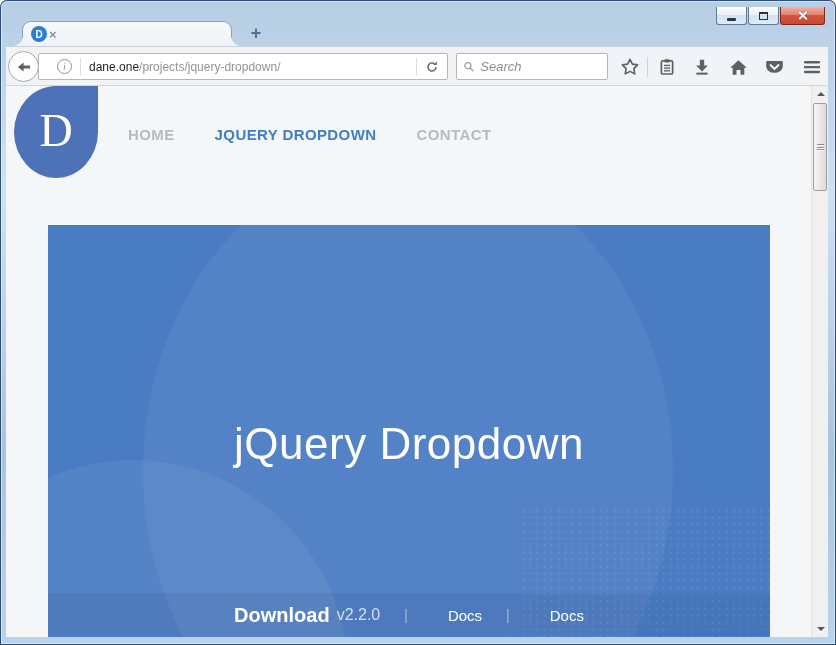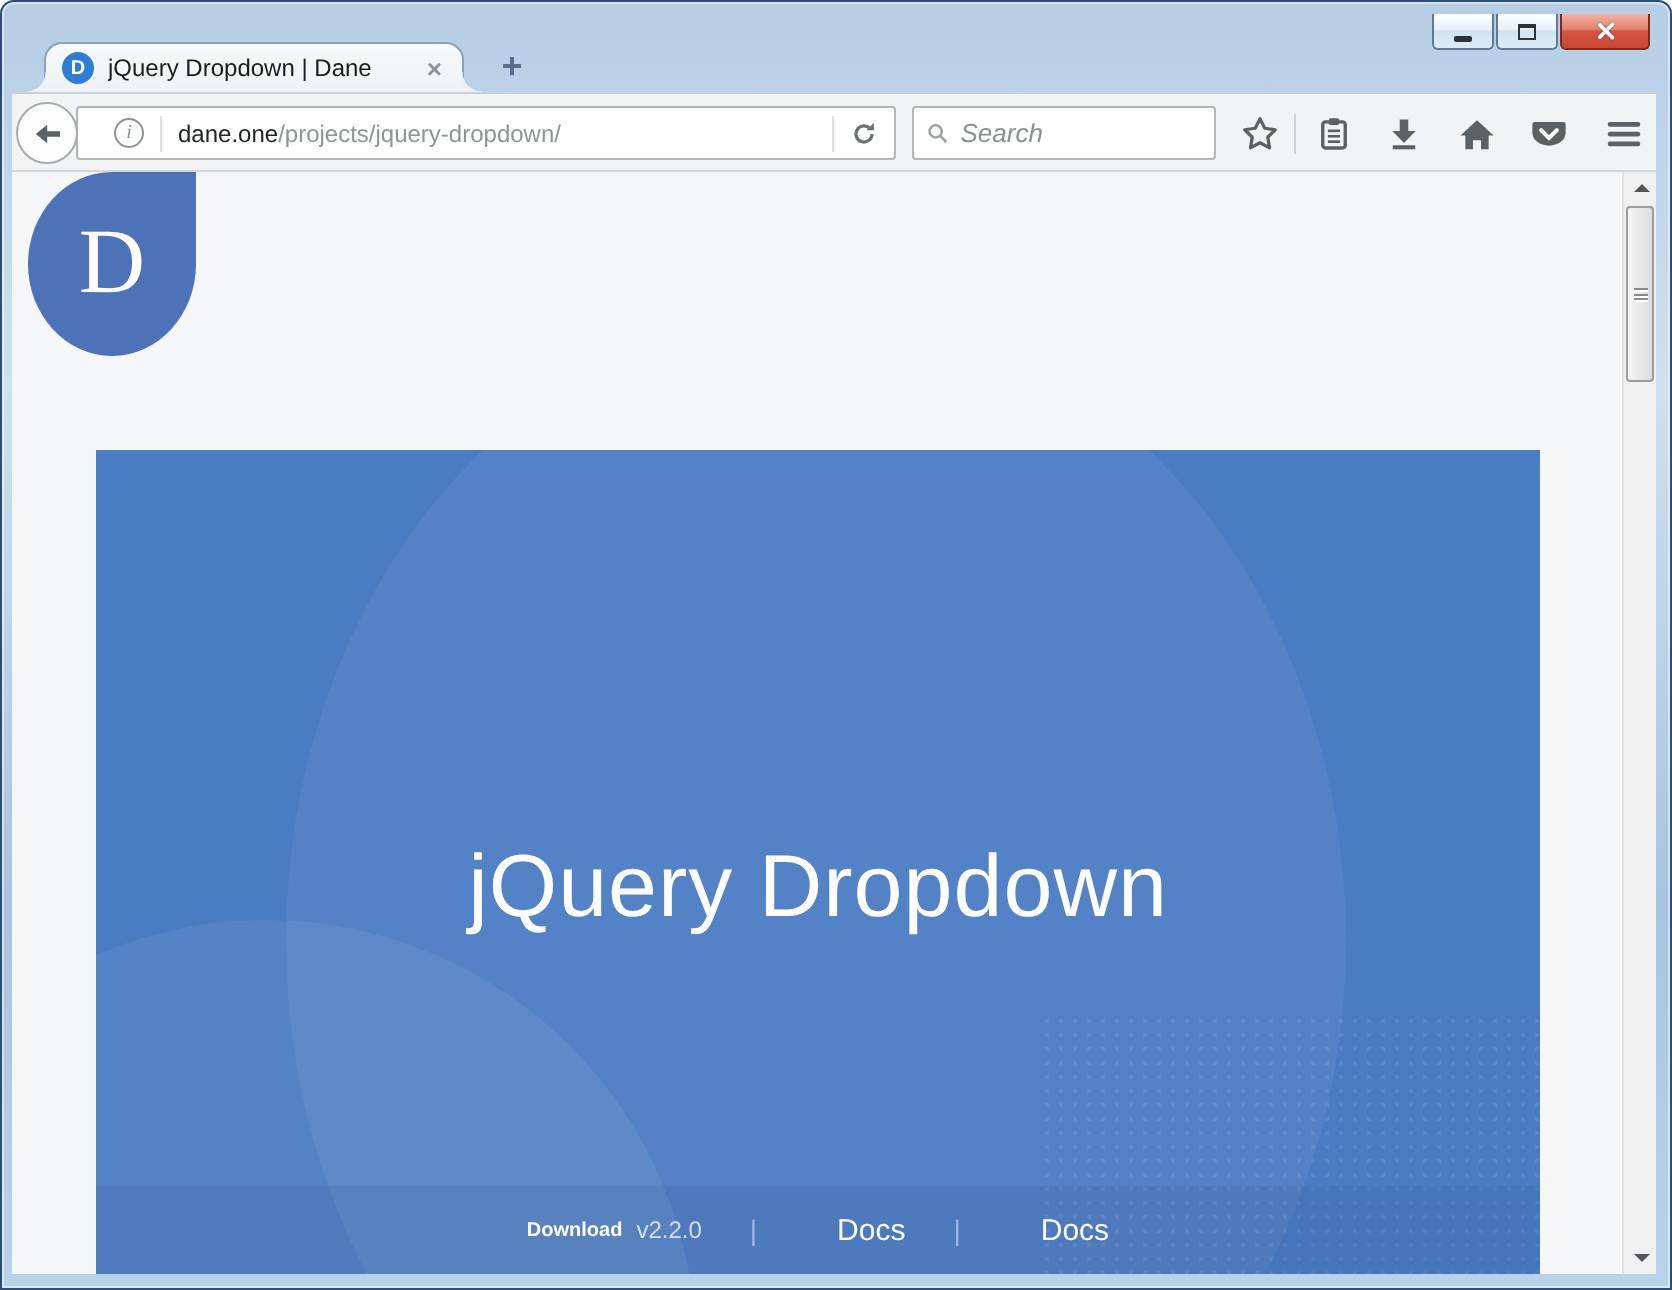--- a/index.html
+++ b/index.html
@@ -120,22 +120,22 @@
     background-size:7px 7px; opacity:.35; }
   .hero-title {
     position:absolute; left:0; top:194px; width:100%; text-align:center;
     color:#fdfdfe; font-size:44px; font-weight:300; letter-spacing:.5px;
   }
   .hero-footer {
     position:absolute; left:0; bottom:0; width:100%; height:44px;
     background:rgba(20,35,70,.07);
     display:flex; align-items:center; justify-content:center;
   }
-  .hf-download { color:#fff; font-size:10px; font-weight:bold; }
-  .hf-version { color:rgba(255,255,255,.75); font-size:12px; margin-left:7px; }
+  .hf-download { color:#fff; font-size:20px; font-weight:bold; }
+  .hf-version { color:rgba(255,255,255,.75); font-size:16px; margin-left:7px; }
   .hf-sep { color:rgba(255,255,255,.45); font-size:14px; margin:0 24px; }
   .hf-link { color:#fff; font-size:15px;padding-left:16px; }
   
   .scrollbar { position:absolute; right:0; top:0; bottom:0; width:17px;
     background:#f0f0f0; border-left:1px solid #e3e3e3; }
   .sb-btn { position:absolute; left:0; width:17px; height:16px;
     display:flex; align-items:center; justify-content:center; }
   .sb-up { top:0; } .sb-down { bottom:0; }
   .tri-up { width:0; height:0; border-left:4px solid transparent; border-right:4px solid transparent;
     border-bottom:4px solid #53565a; }
@@ -161,21 +161,20 @@
     <div class="win-btn">
         <div class="glyph-max"></div>
       </div>
     <div class="win-btn close">
         <div class="glyph-close"></div>
       </div>
   </div>
 
   <div class="tab">
     <div class="favicon">D</div>
-    <div class="tab-title">jQuery Dropdown | Dane</div>
     <div class="tab-close">×</div>
   </div>
   <div class="newtab-btn">+</div>
 
   <div class="toolbar"></div>
 
   <div class="back-btn">
     <svg width="16" height="16" viewBox="0 0 16 16">
       <path d="M14 6.6 H7.6 V3.4 L1.9 8 L7.6 12.6 V9.4 H14 Z" fill="#5c6166"></path>
     </svg>
@@ -241,20 +240,25 @@
     </svg>
   </div>
 
   <div class="content">
     <div class="pagearea">
 
       <div class="logo">
         <div class="logo-letter">D</div>
       </div>
 
+      <div class="site-nav">
+        <div class="nav-link">HOME</div>
+        <div class="nav-link active">JQUERY DROPDOWN</div>
+        <div class="nav-link">CONTACT</div>
+      </div>
 
       <div class="hero">
         <div class="hero-circle1"></div>
         <div class="hero-circle2"></div>
         <div class="hero-dots"></div>
         <div class="hero-title">jQuery Dropdown</div>
         <div class="hero-footer">
           <span class="hf-download">Download</span>
           <span class="hf-version">v2.2.0</span>
           <span class="hf-sep">|</span>

